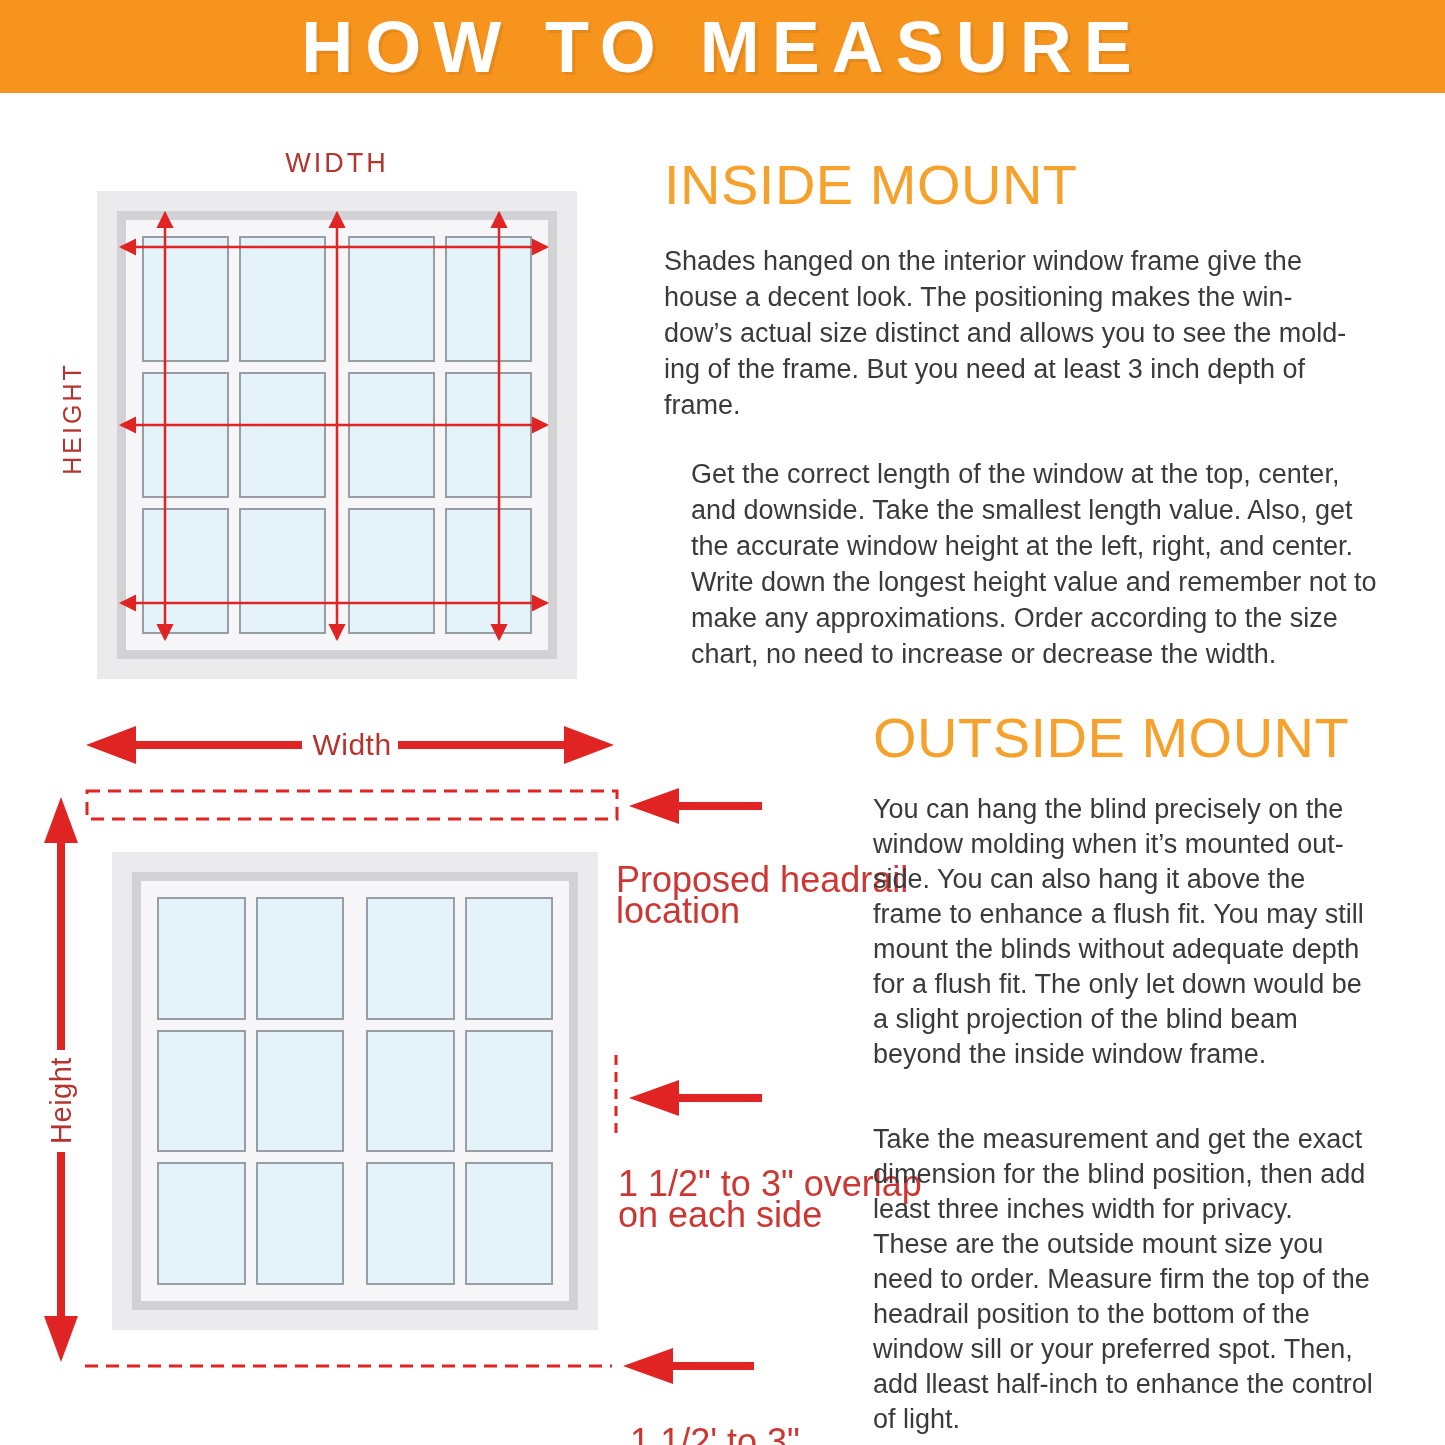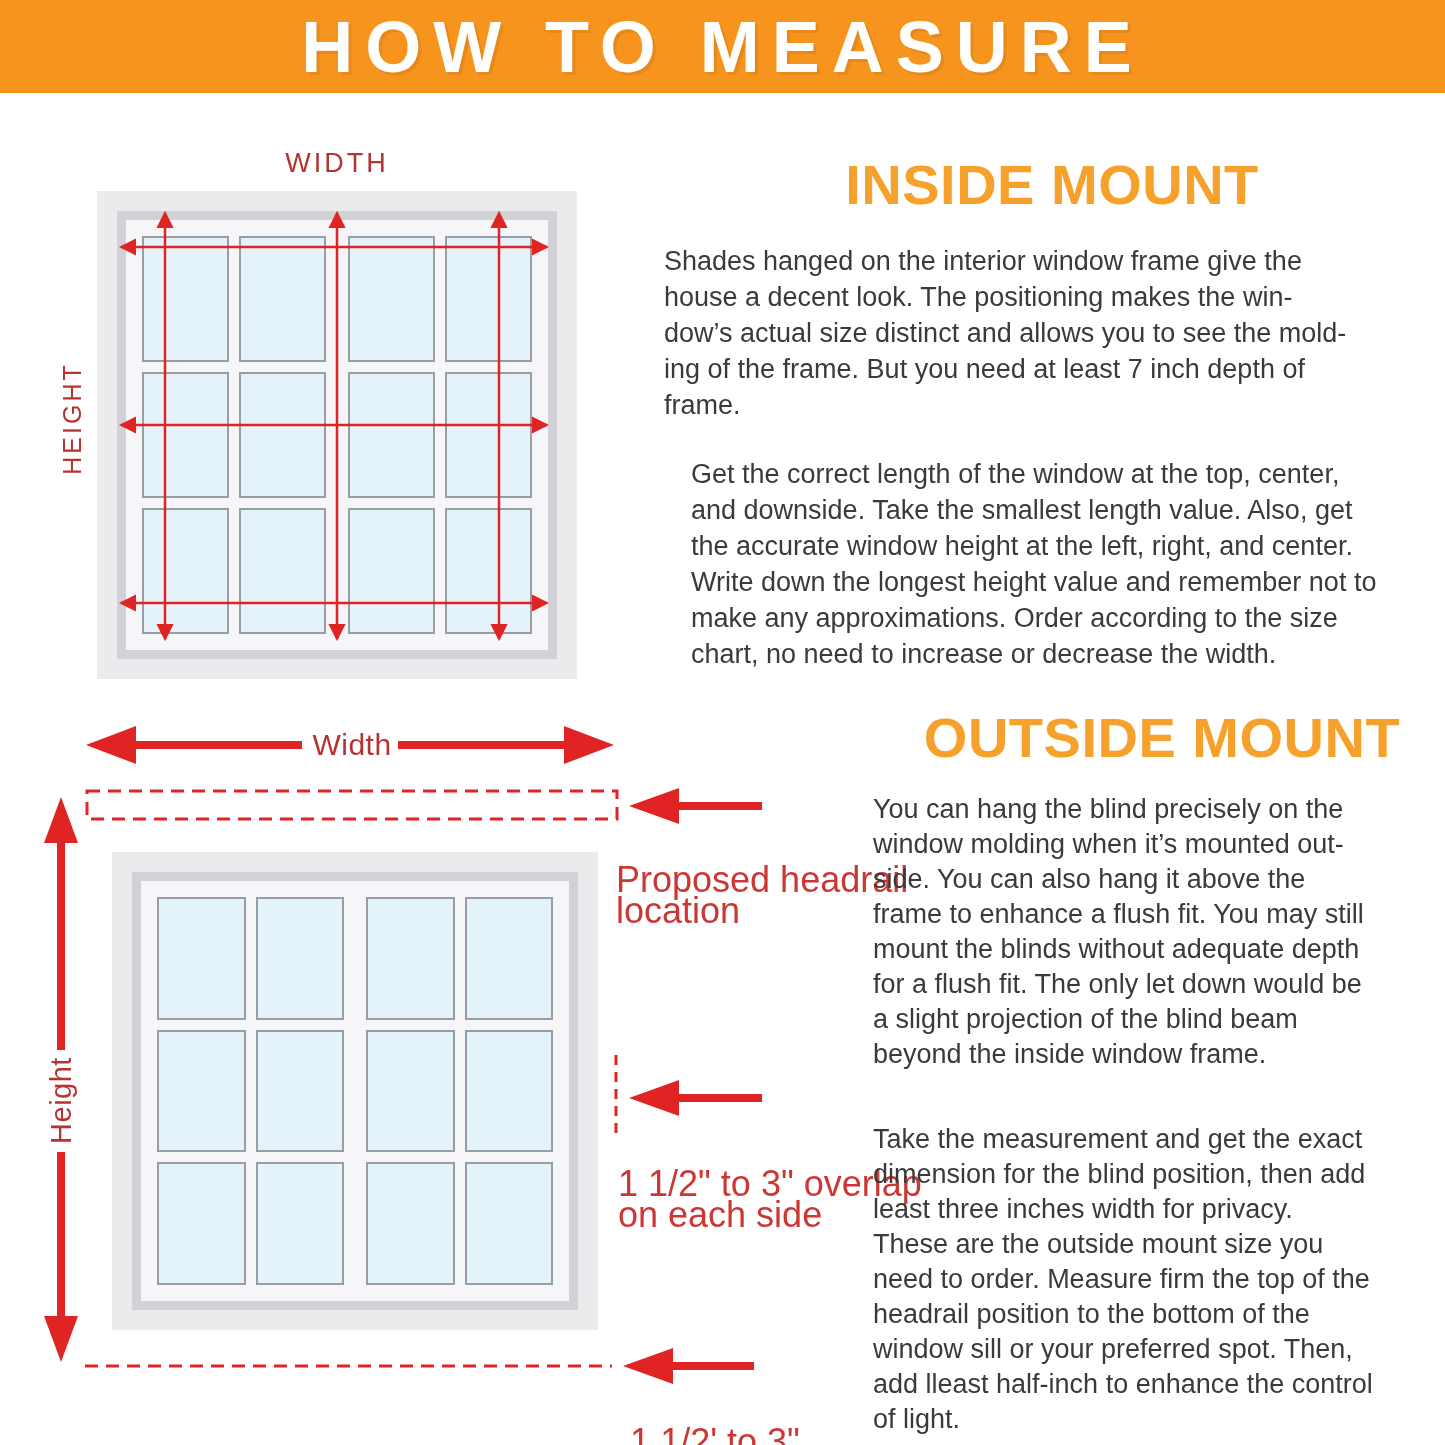--- a/index.html
+++ b/index.html
@@ -27,21 +27,21 @@
   .bevel{background:var(--frame_bevel);padding:9px;width:100%;height:100%;box-sizing:border-box;}
   .inner{background:var(--frame_inner);padding:16px;width:100%;height:100%;
          box-sizing:border-box;display:flex;}
   .sash{flex:1;display:grid;grid-template-columns:1fr 1fr;grid-template-rows:1fr 1fr 1fr;gap:10px;}
   .post{width:22px;}
   .pane{background:var(--pane_blue);border:2px solid var(--pane_border);box-sizing:border-box;}
   svg.overlay{position:absolute;pointer-events:none;}
   
   .text-col{position:absolute;color:var(--body_text);}
   .text-col h2{margin:0;color:var(--heading_orange);font-size:56px;line-height:64px;
-               font-weight:bold;text-align:center;letter-spacing:0.5px;white-space:nowrap;}
+               font-weight:normal;text-align:left;letter-spacing:0.5px;white-space:nowrap;}
   .text-col p{margin:0;font-size:27px;line-height:36px;}
   .text-inside{left:664px;top:153px;width:776px;}
   .text-inside p.p1{margin-top:26px;}
   .text-inside p.p2{margin-top:33px;margin-left:27px;}
   .text-outside{left:873px;top:706px;width:578px;}
   .text-outside p{line-height:35px;}
   .text-outside p.p1{margin-top:22px;}
   .text-outside p.p2{margin-top:50px;}
 </style>
 </head>
@@ -96,21 +96,21 @@
         <line x1="24" y1="412" x2="450" y2="412" marker-start="url(#tri)" marker-end="url(#tri)"></line>
       </g>
     </svg>
   </section>
 
   <section class="text-col text-inside">
     <h2>INSIDE MOUNT</h2>
     <p class="pre p1">Shades hanged on the interior window frame give the
 house a decent look. The positioning makes the win-
 dow’s actual size distinct and allows you to see the mold-
-ing of the frame. But you need at least 7 inch depth of
+ing of the frame. But you need at least 3 inch depth of
 frame.</p>
     <p class="pre p2">Get the correct length of the window at the top, center,
 and downside. Take the smallest length value. Also, get
 the accurate window height at the left, right, and center.
 Write down the longest height value and remember not to
 make any approximations. Order according to the size
 chart, no need to increase or decrease the width.</p>
   </section>
 
   <section>

